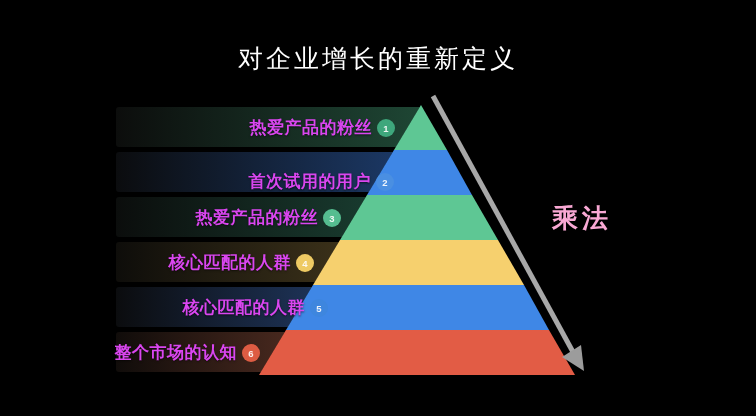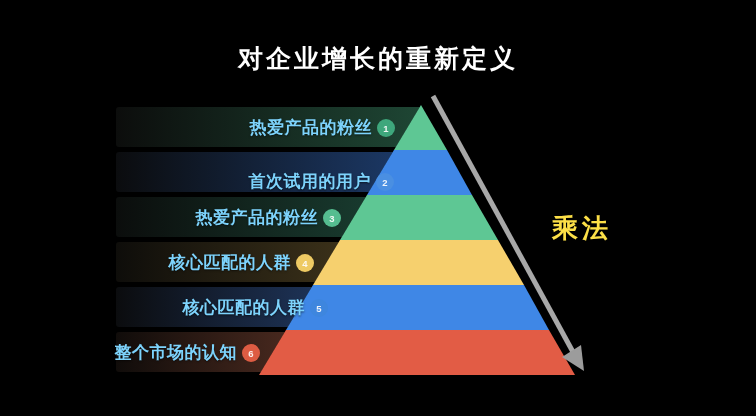--- a/index.html
+++ b/index.html
@@ -2,36 +2,36 @@
 <html><head>
 <meta charset="utf-8">
 <style>
   html,body{margin:0;padding:0;background:#000;}
   .stage{
     position:relative;width:756px;height:416px;background:#000;overflow:hidden;
     font-family:"Liberation Sans","DejaVu Sans",sans-serif;
   }
   .title{
     position:absolute;top:42px;left:0;width:756px;text-align:center;
-    color:#fff;font-size:25px;font-weight:700;letter-spacing:3px;
+    color:#fff;font-size:25px;font-weight:400;letter-spacing:3px;
   }
   .pyramid-svg{position:absolute;left:0;top:0;}
   .row{
     position:absolute;left:116px;height:45px;
     display:flex;align-items:center;justify-content:flex-end;gap:5px;
   }
   .row-label{
-    color:#7dd3fc;font-size:17px;font-weight:700;letter-spacing:0.5px;white-space:nowrap;
+    color:#d946ef;font-size:17px;font-weight:700;letter-spacing:0.5px;white-space:nowrap;
     text-shadow:0 1px 2px rgba(0,0,0,.6);
   }
   .badge{flex:0 0 auto;display:block;}
   .badge text{font-family:"Liberation Sans","DejaVu Sans",sans-serif;font-weight:700;}
   .mult-label{
-    position:absolute;left:552px;top:211px;
-    color:#fde047;font-size:26px;font-weight:700;letter-spacing:4px;white-space:nowrap;
+    position:absolute;left:552px;top:201px;
+    color:#f9a8d4;font-size:26px;font-weight:700;letter-spacing:4px;white-space:nowrap;
   }
 </style>
 </head>
 <body>
 
 <div class="stage">
 
   <div class="title">对企业增长的重新定义</div>
 
   <svg class="pyramid-svg" width="756" height="416" viewBox="0 0 756 416">

